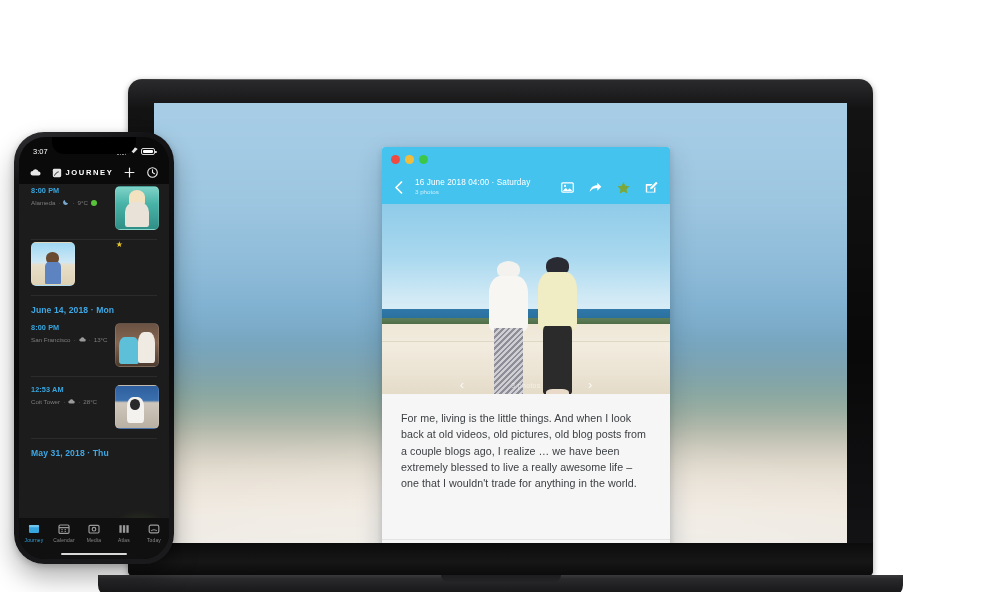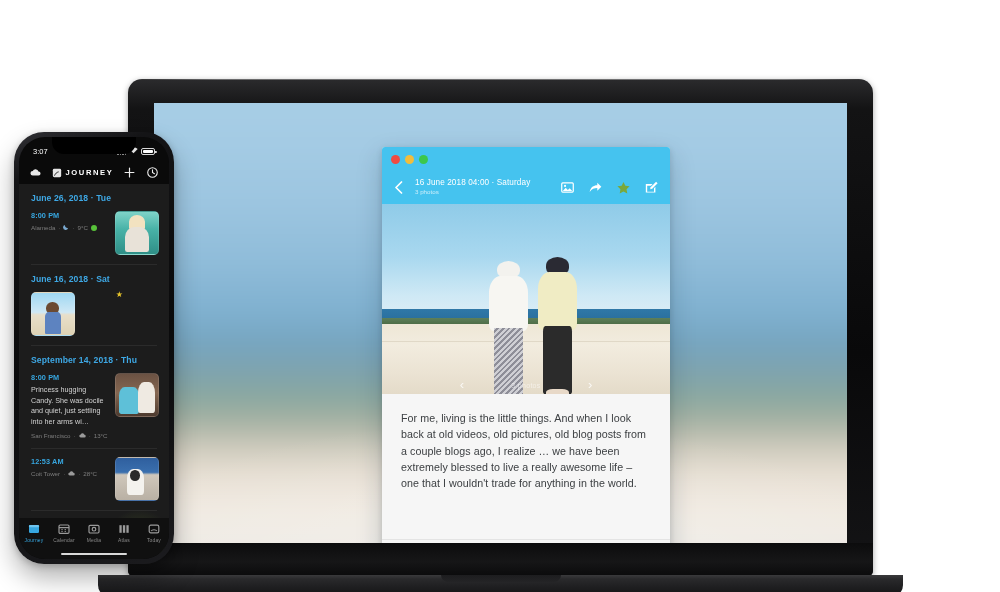--- a/index.html
+++ b/index.html
@@ -361,53 +361,50 @@
             <svg class="ab-ic" viewBox="0 0 12 12">
                 <circle cx="6" cy="6" r="5.2" fill="none" stroke="#ededed" stroke-width="1.2"></circle>
                 <path d="M6 3.1V6l2.1 1.3" stroke="#ededed" stroke-width="1.2" stroke-linecap="round" fill="none"></path>
               </svg>
           </span>
         </span>
       </div>
 
       <div class="feed">
 
-        <div class="date-head">June 26, 2018 · Tue</div>
         <div class="entry">
           <div class="entry-main">
             <div class="entry-time">8:00 PM</div>
             <div class="entry-meta">
               <span>Alameda</span>
               <span>·</span>
               <span>
                 <svg width="6" height="6" viewBox="0 0 10 10">
                     <path d="M8.4 6.6A4.2 4.2 0 013.4 1.6 4.2 4.2 0 108.4 6.6z" fill="#7aa9d0"></path>
                   </svg>
               </span>
               <span>·</span>
               <span>9°C</span>
               <span class="mood"></span>
             </div>
           </div>
           <div class="thumb th1"></div>
         </div>
         <div class="sep"></div>
 
-        <div class="date-head">June 16, 2018 · Sat</div>
         <div class="entry">
           <span class="star-badge">★</span>
           <div class="thumb th2"></div>
         </div>
         <div class="sep"></div>
 
-        <div class="date-head">September 14, 2018 · Thu</div>
+        <div class="date-head">June 14, 2018 · Mon</div>
         <div class="entry">
           <div class="entry-main">
             <div class="entry-time">8:00 PM</div>
-            <div class="entry-text">Princess hugging Candy. She was docile and quiet, just settling into her arms wi…</div>
             <div class="entry-meta">
               <span>San Francisco</span>
               <span>·</span>
               <span>
                 <svg width="7" height="5" viewBox="0 0 16 11">
                     <path d="M12.4 10H4.1A3.4 3.4 0 014 3.2 4.4 4.4 0 0112.3 4a3 3 0 01.1 6z" fill="#9a9a9a"></path>
                   </svg>
               </span>
               <span>·</span>
               <span>13°C</span>

